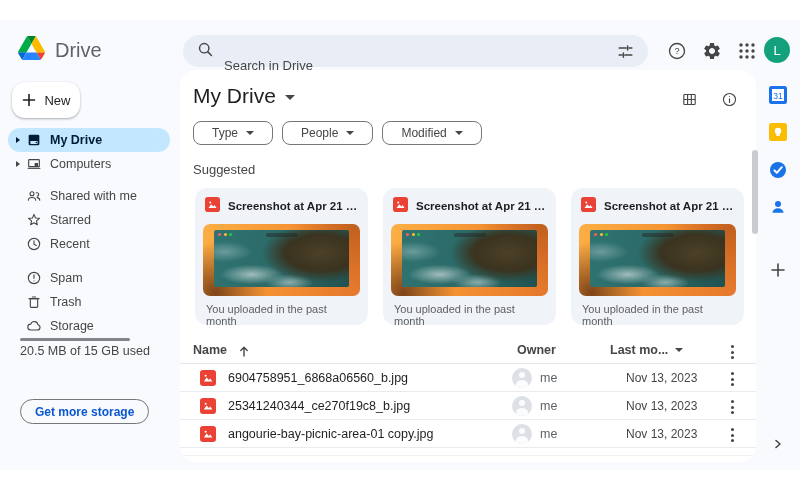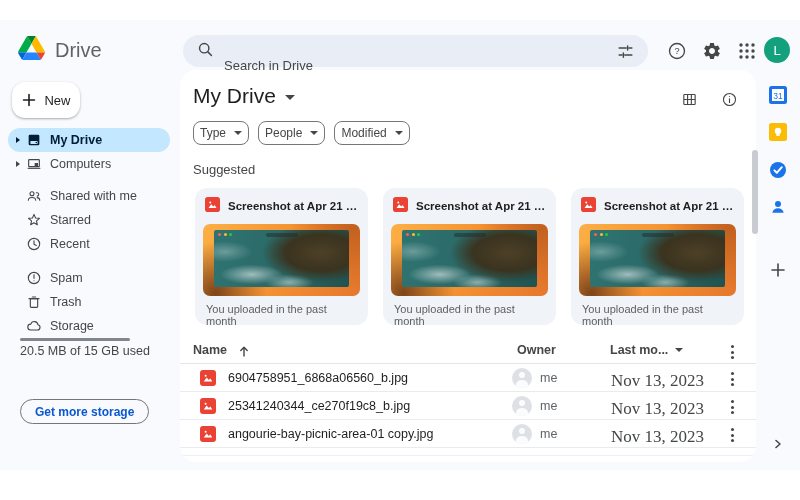--- a/index.html
+++ b/index.html
@@ -34,21 +34,21 @@
   .storage-btn span { font-size:12px; color:#0b57d0; font-weight:bold; }
 
   
   .panel { position:absolute; left:180px; top:50px; width:576px; height:392px; background:#fff; border-radius:16px; overflow:hidden; }
   .panel-title { position:absolute; left:13px; top:14px; display:flex; align-items:center; gap:9px; cursor:pointer; }
   .panel-title span { font-size:21px; color:#1f1f1f; }
   .caret { width:0; height:0; border-left:4px solid transparent; border-right:4px solid transparent; border-top:4.5px solid #444746; }
   .panel-title .caret { border-left-width:5px; border-right-width:5px; border-top-width:5.5px; margin-top:3px; }
   .view-icons { position:absolute; left:500px; top:20px; display:flex; gap:22px; }
   .chips { position:absolute; left:13px; top:51px; display:flex; gap:9px; }
-  .chip { height:24px; border:1px solid #747775; border-radius:8px; display:flex; align-items:center; gap:8px; padding:0 6px; cursor:pointer; }
+  .chip { height:24px; border:1px solid #747775; border-radius:8px; display:flex; align-items:center; gap:8px; padding:0 18px; cursor:pointer; }
   .chip span { font-size:12px; color:#444746; }
   .suggested-label { position:absolute; left:13px; top:92px; font-size:13px; color:#444746; }
   .cards { position:absolute; left:15px; top:118px; display:flex; gap:15px; }
   .card { width:173px; height:137px; background:#f0f4f9; border-radius:12px; cursor:pointer; }
   .card-head { height:36px; display:flex; align-items:center; gap:8px; padding:0 10px; }
   .card-title { flex:1; font-size:11.5px; color:#1f1f1f; font-weight:bold; white-space:nowrap; overflow:hidden; text-overflow:ellipsis; }
   .thumb { position:relative; height:72px; margin:0 8px; border-radius:7px; overflow:hidden;
     background:
       radial-gradient(circle at 8% 96%, #7e4419 0%, rgba(126,68,25,0) 32%),
       radial-gradient(circle at 96% 6%, #c2601f 0%, rgba(194,96,31,0) 38%),
@@ -72,21 +72,21 @@
   .thead .c-owner { position:absolute; left:337px; top:5px; font-size:12.5px; color:#444746; font-weight:bold; cursor:pointer; }
   .thead .c-mod { position:absolute; left:430px; top:5px; display:flex; align-items:center; gap:7px; cursor:pointer; }
   .thead .c-mod span { font-size:12.5px; color:#444746; font-weight:bold; }
   .frow { position:relative; height:28px; border-bottom:1px solid #e9ecef; cursor:pointer; }
   .frow .ficon { position:absolute; left:20px; top:6px; }
   .frow .fname { position:absolute; left:48px; top:7px; font-size:12.5px; color:#1f1f1f; }
   .frow .favatar { position:absolute; left:332px; top:4px; width:20px; height:20px; border-radius:50%; background:#dde1e6; overflow:hidden; }
   .frow .favatar::before { content:""; position:absolute; left:7px; top:4px; width:6px; height:6px; border-radius:50%; background:#fbfcfd; }
   .frow .favatar::after { content:""; position:absolute; left:4px; top:12px; width:12px; height:9px; border-radius:50% 50% 0 0; background:#fbfcfd; }
   .frow .fowner { position:absolute; left:360px; top:7px; font-size:12.5px; color:#5f6368; }
-  .frow .fdate { position:absolute; left:431px; top:7px; font-size:17px; color:#444746;font-family:Liberation Serif, serif; }
+  .frow .fdate { position:absolute; left:446px; top:7px; font-size:12px; color:#444746; }
   .mv { position:absolute; right:18px; top:7px; display:flex; flex-direction:column; gap:2.5px; cursor:pointer; padding:1px 4px; }
   .mv i { width:3px; height:3px; border-radius:50%; background:#444746; }
   .thead .mv { top:6px; }
   .bottom-line { position:absolute; left:0; right:0; top:385px; height:1px; background:#eef0f3; }
 
   
   .rail { position:absolute; right:0; top:0; width:44px; height:450px; }
   .rail-icon { position:absolute; left:13px; width:18px; height:18px; cursor:pointer; }
   .scroll-thumb { position:absolute; left:752px; top:130px; width:6px; height:84px; border-radius:3px; background:#c8cbcf; cursor:pointer; }
   .collapse-chevron { position:absolute; left:771px; top:417px; width:14px; height:14px; cursor:pointer; }

